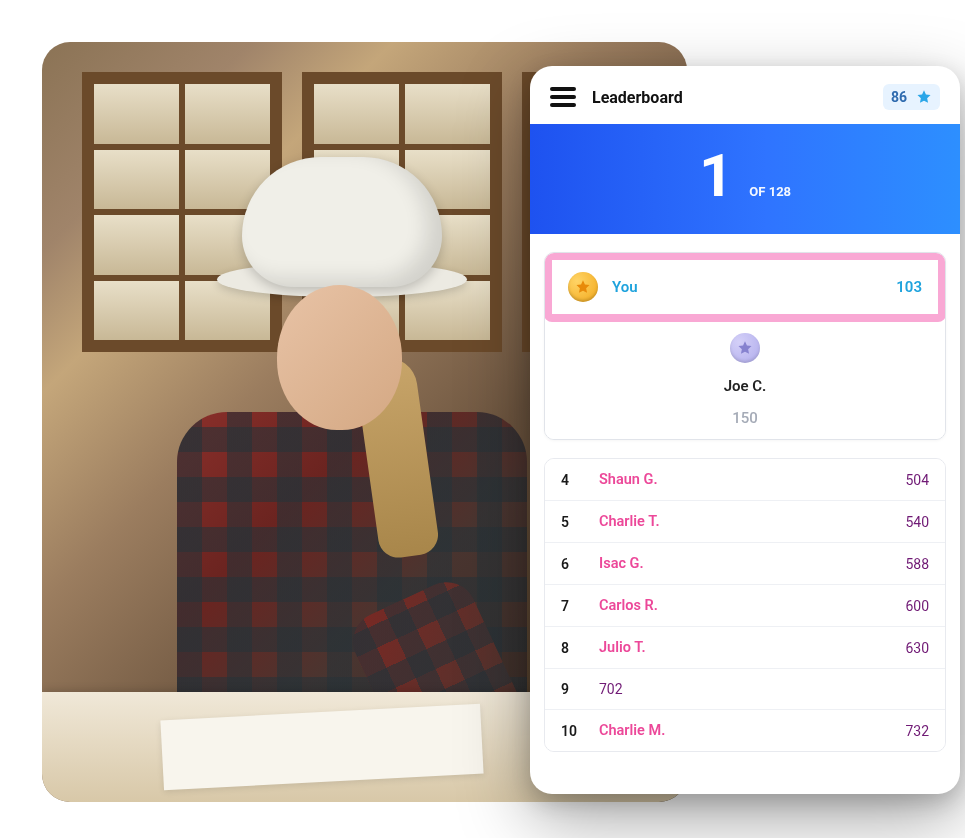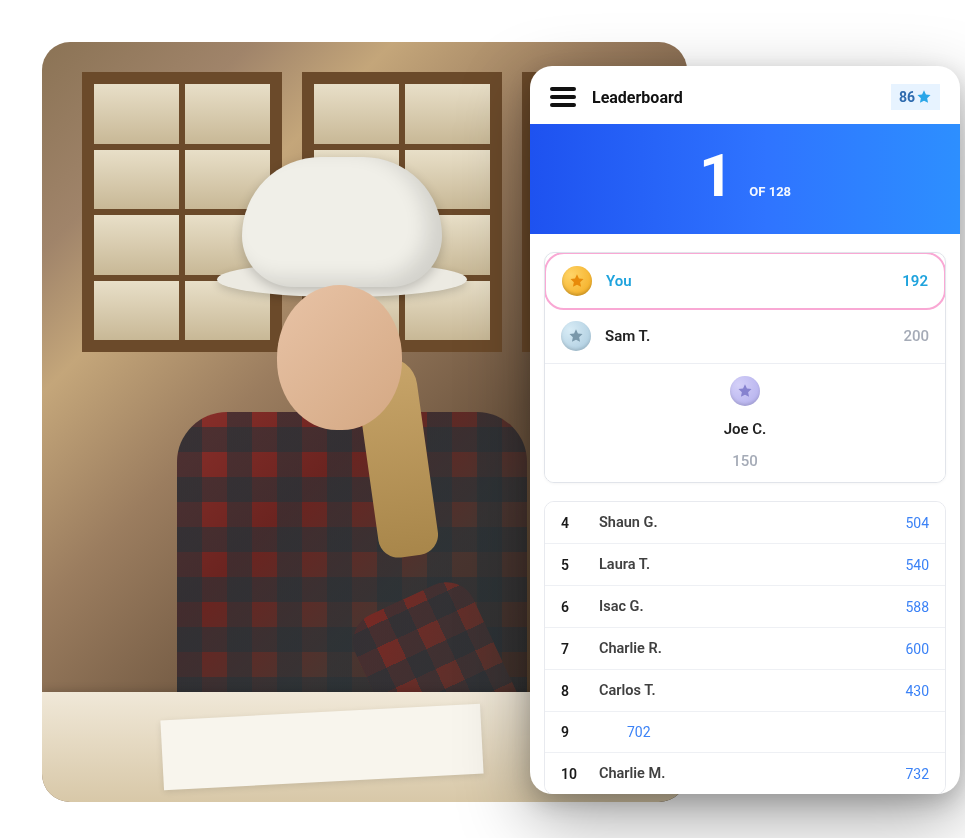--- a/index.html
+++ b/index.html
@@ -140,24 +140,24 @@
     }
     .hamburger span {
       display: block; height: 4px; width: 100%;
       background: #111; border-radius: 2px;
     }
     .header-title {
       font-size: 16px; font-weight: 700; color: #111;
       flex: 1;
     }
     .points-badge {
-      display: flex; align-items: center; gap: 1px;
+      display: flex; align-items: center; gap: 9px;
       background: #e7f3ff;
       padding: 5px 8px;
-      border-radius: 0;
+      border-radius: 6px;
       font-weight: 700; font-size: 14px; color: #2f6baf;
     }
     .star-icon svg { width: 16px; height: 16px; display: block; }
 
     .rank-banner {
       background: linear-gradient(90deg, #1e52f0 0%, #2f74ff 55%, #2d8fff 100%);
       color: #fff;
       text-align: center;
       padding: 22px 0 28px 0;
       position: relative;
@@ -186,22 +186,22 @@
     }
     .top-row {
       display: flex; align-items: center;
       padding: 12px 16px;
       gap: 14px;
       border-bottom: 1px solid #eceef3;
       background: #fff;
     }
     .top-row:last-child { border-bottom: none; flex-direction: column; }
     .top-row.highlight {
-      border: 2px solid #f9a8d4;
-      border-radius: 20px;
+      border: 8px solid #f9a8d4;
+      border-radius: 8px;
       margin: -1px;
       position: relative;
       z-index: 1;
       background: #fff;
     }
     .medal {
       width: 30px; height: 30px;
       border-radius: 50%;
       display: flex; align-items: center; justify-content: center;
       flex-shrink: 0;
@@ -228,24 +228,24 @@
       gap: 18px;
       background: #fff;
     }
     .rest-row:last-child { border-bottom: none; }
     .rest-rank {
       width: 20px;
       font-size: 14px; font-weight: 600; color: #1a1a1a;
       text-align: left;
     }
     .rest-name {
-      flex: 1; font-size: 14.5px; font-weight: 600; color: #404040;
+      flex: 1; font-size: 14.5px; font-weight: 600; color: #ec4899;
     }
     .rest-score {
-      font-size: 14px; color: #3b82f6; margin-left: 28px;
+      font-size: 14px; color: #701a75;
     }
   </style>
 </head>
 <body>
 
 <div class="background-photo">
   <div class="window-pane window-1">
       <div class="window-inner">
         <div class="pane-cell"></div>
         <div class="pane-cell"></div>
@@ -319,67 +319,58 @@
 
   <div class="lists-wrap">
     <div class="top-list">
       <div class="top-row highlight">
         <div class="medal gold">
           <svg viewBox="0 0 24 24" fill="#fff">
               <path d="M12 2l2.9 6.3 6.9.8-5.1 4.7 1.4 6.8L12 17.8 5.9 20.6l1.4-6.8L2.2 9.1l6.9-.8L12 2z" fill="#e88a0a"></path>
             </svg>
         </div>
         <div class="top-name">You</div>
-        <div class="top-score">192</div>
-      </div>
-      <div class="top-row">
-        <div class="medal silver">
-          <svg viewBox="0 0 24 24">
-              <path d="M12 2l2.9 6.3 6.9.8-5.1 4.7 1.4 6.8L12 17.8 5.9 20.6l1.4-6.8L2.2 9.1l6.9-.8L12 2z" fill="#7a98aa"></path>
-            </svg>
-        </div>
-        <div class="top-name">Sam T.</div>
-        <div class="top-score">200</div>
+        <div class="top-score">103</div>
       </div>
       <div class="top-row">
         <div class="medal bronze">
           <svg viewBox="0 0 24 24">
               <path d="M12 2l2.9 6.3 6.9.8-5.1 4.7 1.4 6.8L12 17.8 5.9 20.6l1.4-6.8L2.2 9.1l6.9-.8L12 2z" fill="#8682cf"></path>
             </svg>
         </div>
         <div class="top-name">Joe C.</div>
         <div class="top-score">150</div>
       </div>
     </div>
 
     <div class="rest-list">
       <div class="rest-row">
         <div class="rest-rank">4</div>
         <div class="rest-name">Shaun G.</div>
         <div class="rest-score">504</div>
       </div>
       <div class="rest-row">
         <div class="rest-rank">5</div>
-        <div class="rest-name">Laura T.</div>
+        <div class="rest-name">Charlie T.</div>
         <div class="rest-score">540</div>
       </div>
       <div class="rest-row">
         <div class="rest-rank">6</div>
         <div class="rest-name">Isac G.</div>
         <div class="rest-score">588</div>
       </div>
       <div class="rest-row">
         <div class="rest-rank">7</div>
-        <div class="rest-name">Charlie R.</div>
+        <div class="rest-name">Carlos R.</div>
         <div class="rest-score">600</div>
       </div>
       <div class="rest-row">
         <div class="rest-rank">8</div>
-        <div class="rest-name">Carlos T.</div>
-        <div class="rest-score">430</div>
+        <div class="rest-name">Julio T.</div>
+        <div class="rest-score">630</div>
       </div>
       <div class="rest-row">
         <div class="rest-rank">9</div>
         <div class="rest-score">702</div>
       </div>
       <div class="rest-row">
         <div class="rest-rank">10</div>
         <div class="rest-name">Charlie M.</div>
         <div class="rest-score">732</div>
       </div>

